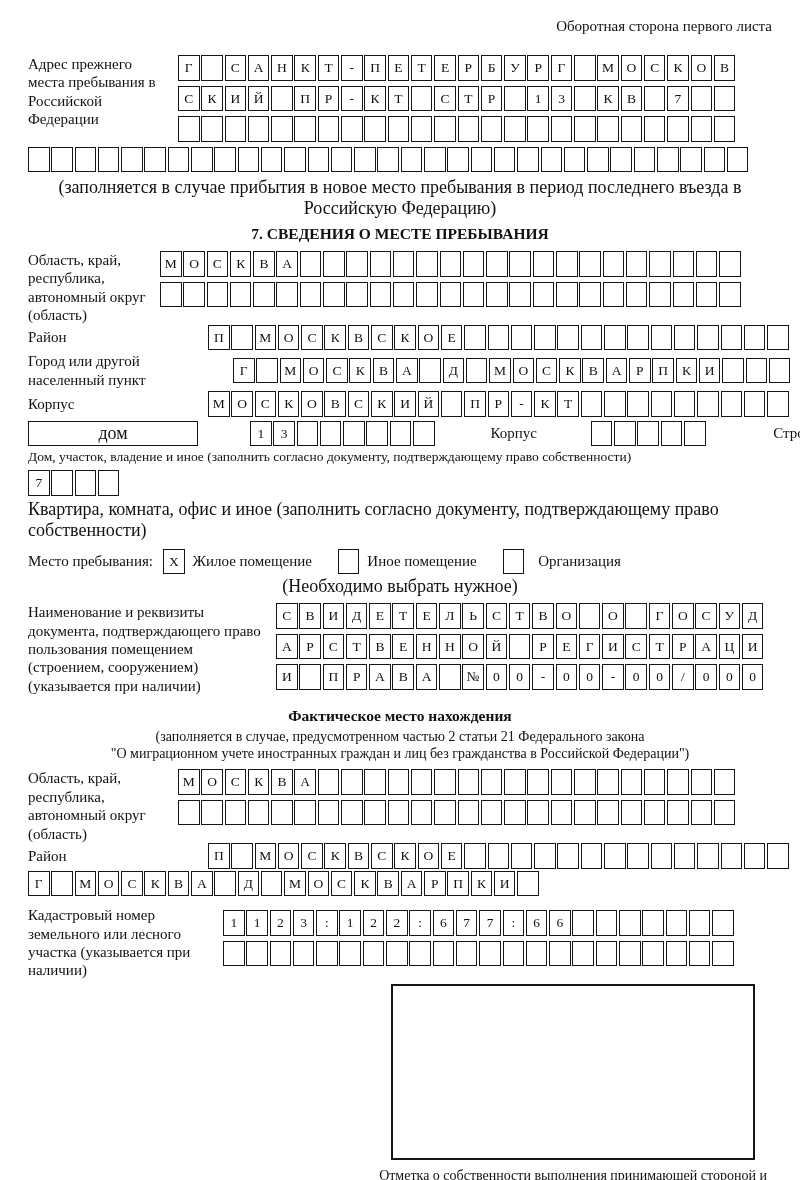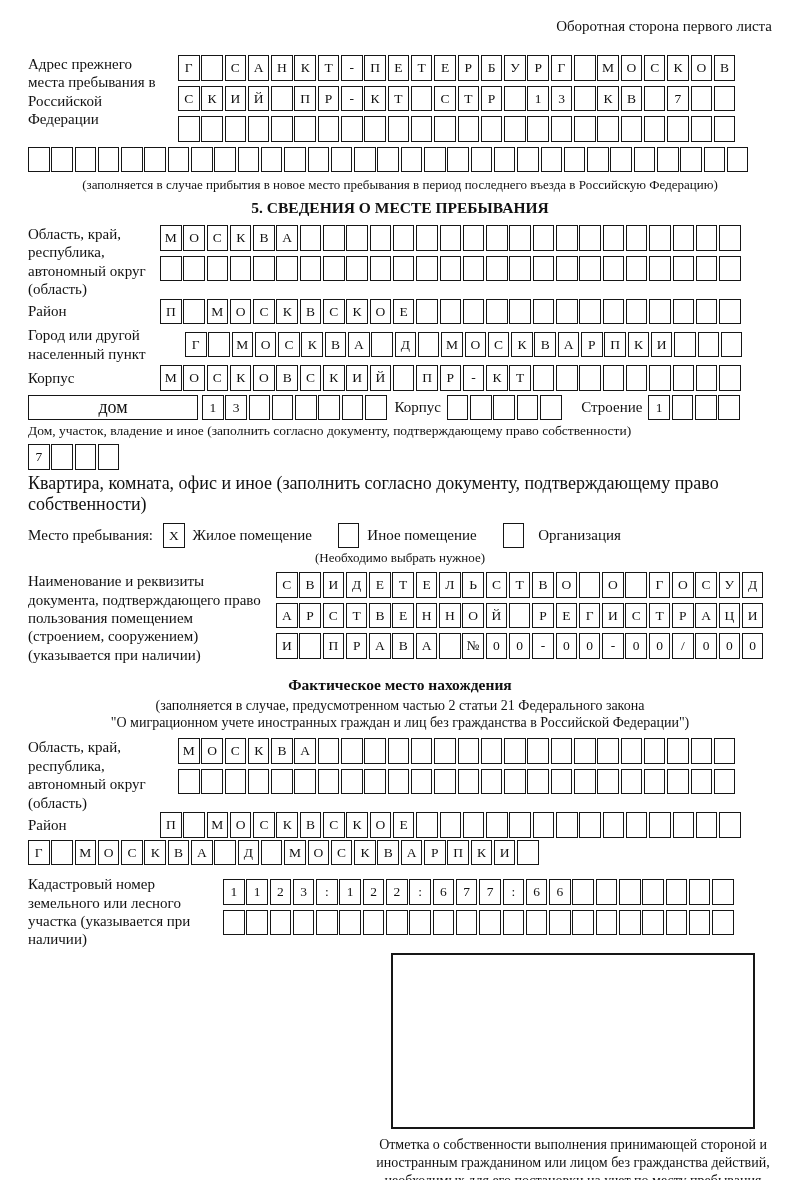--- a/index.html
+++ b/index.html
@@ -4,34 +4,34 @@
 <style>
   html,body{margin:0;padding:0;background:#fff;}
   .page{
     width:800px;height:1180px;box-sizing:border-box;
     padding:18px 28px 10px 28px;position:relative;
     font-family:"Liberation Serif","DejaVu Serif",serif;
     color:#111;background:#fff;overflow:hidden;
   }
   .hdr-right{text-align:right;font-size:15px;margin-bottom:20px;}
   .field{display:flex;align-items:flex-start;}
-  .field.vcenter{align-items:center;}
+  .field.vcenter{align-items:center;gap:48px;}
   .flabel{font-size:15px;line-height:1.23;flex:0 0 auto;box-sizing:border-box;}
   .rows{flex:1 1 auto;}
   .cells{display:flex;margin-bottom:5px;}
   .cell{
     flex:0 0 auto;width:19.5px;height:23.5px;border:1.5px solid #161616;
     margin-right:1.8px;display:inline-flex;align-items:center;justify-content:center;
     font-size:13.5px;line-height:1;background:#fff;
   }
   .widebox{
     height:23.5px;border:1.5px solid #161616;display:flex;align-items:center;
     justify-content:center;font-size:18px;margin-right:4px;background:#fff;flex:0 0 auto;
   }
-  .note-c{text-align:center;font-size:13px;margin:1px 0 4px 0;}
+  .note-c{text-align:center;font-size:18px;margin:1px 0 4px 0;}
   .sec-title{text-align:center;font-weight:bold;font-size:15.5px;margin:6px 0 8px 0;}
   .inline-lab{font-size:15px;margin-right:6px;}
   .mesto{display:flex;align-items:center;margin:3px 0 2px 0;font-size:15px;}
   .mesto .cell{margin:0 8px 0 0;}
   .opt{margin-right:26px;}
   .stamp-wrap{margin-left:345px;width:400px;}
   .stamp-box{width:360px;height:172px;border:2px solid #161616;margin:4px auto 7px auto;background:#fff;}
   .stamp-cap{text-align:center;font-size:14px;line-height:1.3;}
   .mb2{margin-bottom:2px;}
   .mt4{margin-top:4px;}
@@ -154,21 +154,21 @@
       <span class="cell"></span>
       <span class="cell"></span>
       <span class="cell"></span>
       <span class="cell"></span>
       <span class="cell"></span>
       <span class="cell"></span>
       <span class="cell"></span>
     </div>
   <div class="note-c">(заполняется в случае прибытия в новое место пребывания в период последнего въезда в Российскую Федерацию)</div>
 
-  <div class="sec-title">5. СВЕДЕНИЯ О МЕСТЕ ПРЕБЫВАНИЯ</div>
+  <div class="sec-title">7. СВЕДЕНИЯ О МЕСТЕ ПРЕБЫВАНИЯ</div>
 
   <div class="field">
     <div class="flabel" style="width:132px;padding-right:8px;">Область, край, республика, автономный округ (область)</div>
     <div class="rows">
       <div class="cells">
           <span class="cell">М</span>
           <span class="cell">О</span>
           <span class="cell">С</span>
           <span class="cell">К</span>
           <span class="cell">В</span>

